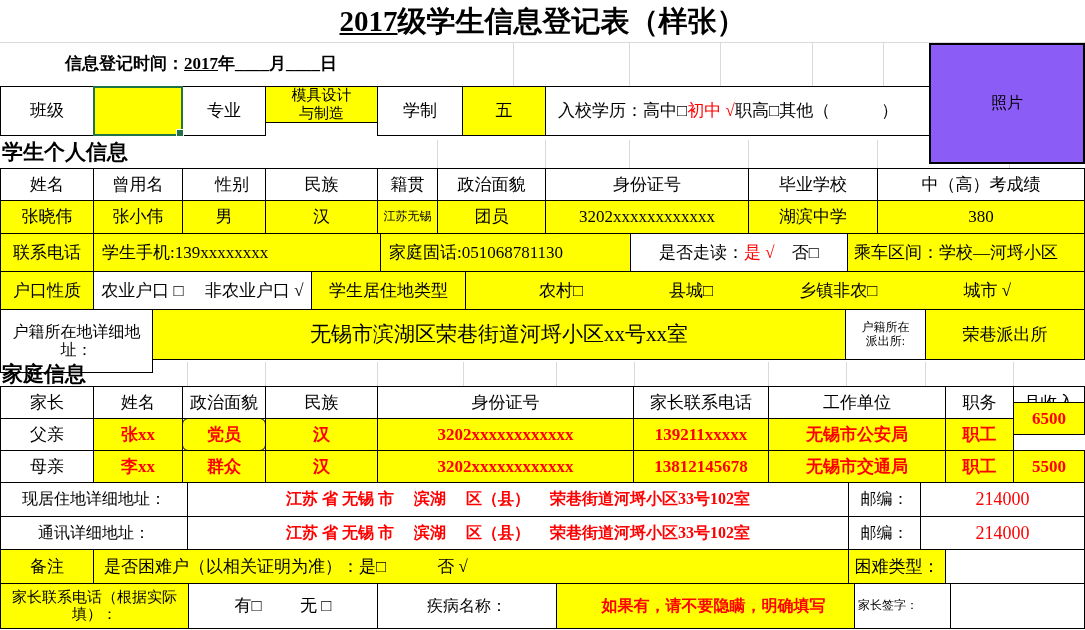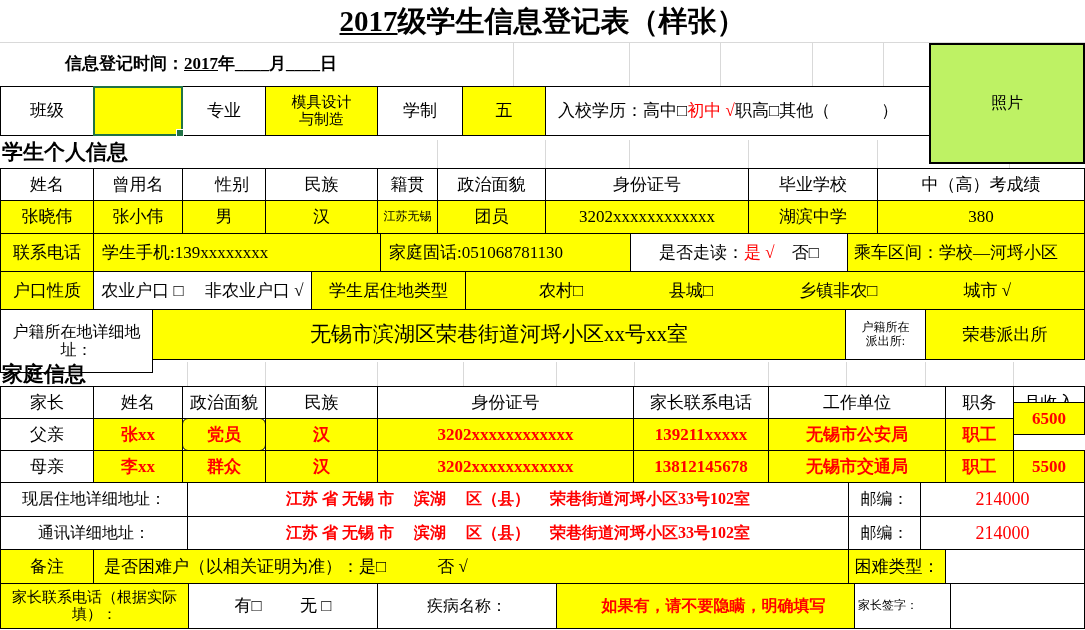--- a/index.html
+++ b/index.html
@@ -25,21 +25,21 @@
   .sel{border:2px solid #217346;z-index:3;}
   .fill-handle{position:absolute;right:-3px;bottom:-3px;width:6px;height:6px;
     background:#217346;border:1px solid #fff;}
   .title{position:absolute;top:0;left:0;width:1085px;height:42px;line-height:42px;
     text-align:center;font-size:29px;font-weight:bold;}
   .u{text-decoration:underline;}
   .reg{position:absolute;top:42px;left:65px;height:44px;line-height:44px;
     font-size:17px;font-weight:bold;}
   .sect{position:absolute;left:2px;font-weight:bold;font-size:21px;}
   .photo{position:absolute;left:929px;top:43px;width:156px;height:121px;box-sizing:border-box;
-    border:2px solid #000;background:#bef264;display:flex;align-items:center;justify-content:center;
+    border:2px solid #000;background:#8b5cf6;display:flex;align-items:center;justify-content:center;
     font-size:16px;z-index:2;}
   .spread{display:flex;justify-content:space-around;align-items:center;padding:0 30px;}
   .spread span{flex:0 0 auto;}
 </style>
 </head>
 <body>
 
 <div class="sheet">
 
   <div class="gl" style="left:0;top:42px;width:1085px;height:1px;"></div>
@@ -68,21 +68,21 @@
   <div class="title"><span class="u">2017</span><span>级学生信息登记表（样张）</span></div>
   <div class="reg"><span>信息登记时间：</span><span class="u">2017</span><span>年____月____日</span></div>
 
   <div class="photo">
       <span>照片</span>
     </div>
 
   <div class="cell" style="left:0;top:86px;width:94px;height:50px;"><span>班级</span></div>
   <div class="cell y sel" style="left:93px;top:86px;width:90px;height:50px;"><span></span><span class="fill-handle"></span></div>
   <div class="cell" style="left:182px;top:86px;width:84px;height:50px;"><span>专业</span></div>
-  <div class="cell y f15" style="left:265px;top:86px;width:113px;height:50px;padding:0 22px;justify-content:flex-end;"><span>模具设计与制造</span></div>
+  <div class="cell y f15" style="left:265px;top:86px;width:113px;height:37px;padding:0 22px;justify-content:flex-end;"><span>模具设计与制造</span></div>
   <div class="cell" style="left:377px;top:86px;width:86px;height:50px;"><span>学制</span></div>
   <div class="cell y" style="left:462px;top:86px;width:84px;height:50px;"><span>五</span></div>
   <div class="cell left" style="left:545px;top:86px;width:385px;height:50px;padding-left:12px;"><span>入校学历：高中□</span><span class="red">初中 √</span><span>职高□其他（　　　）</span></div>
 
   <div class="sect" style="top:138px;">学生个人信息</div>
 
   <div class="cell" style="left:0;top:168px;width:94px;height:33px;">姓名</div>
   <div class="cell" style="left:93px;top:168px;width:90px;height:33px;">曾用名</div>
   <div class="cell" style="left:182px;top:168px;width:100px;height:33px;">性别</div>
   <div class="cell" style="left:265px;top:168px;width:113px;height:33px;">民族</div>

